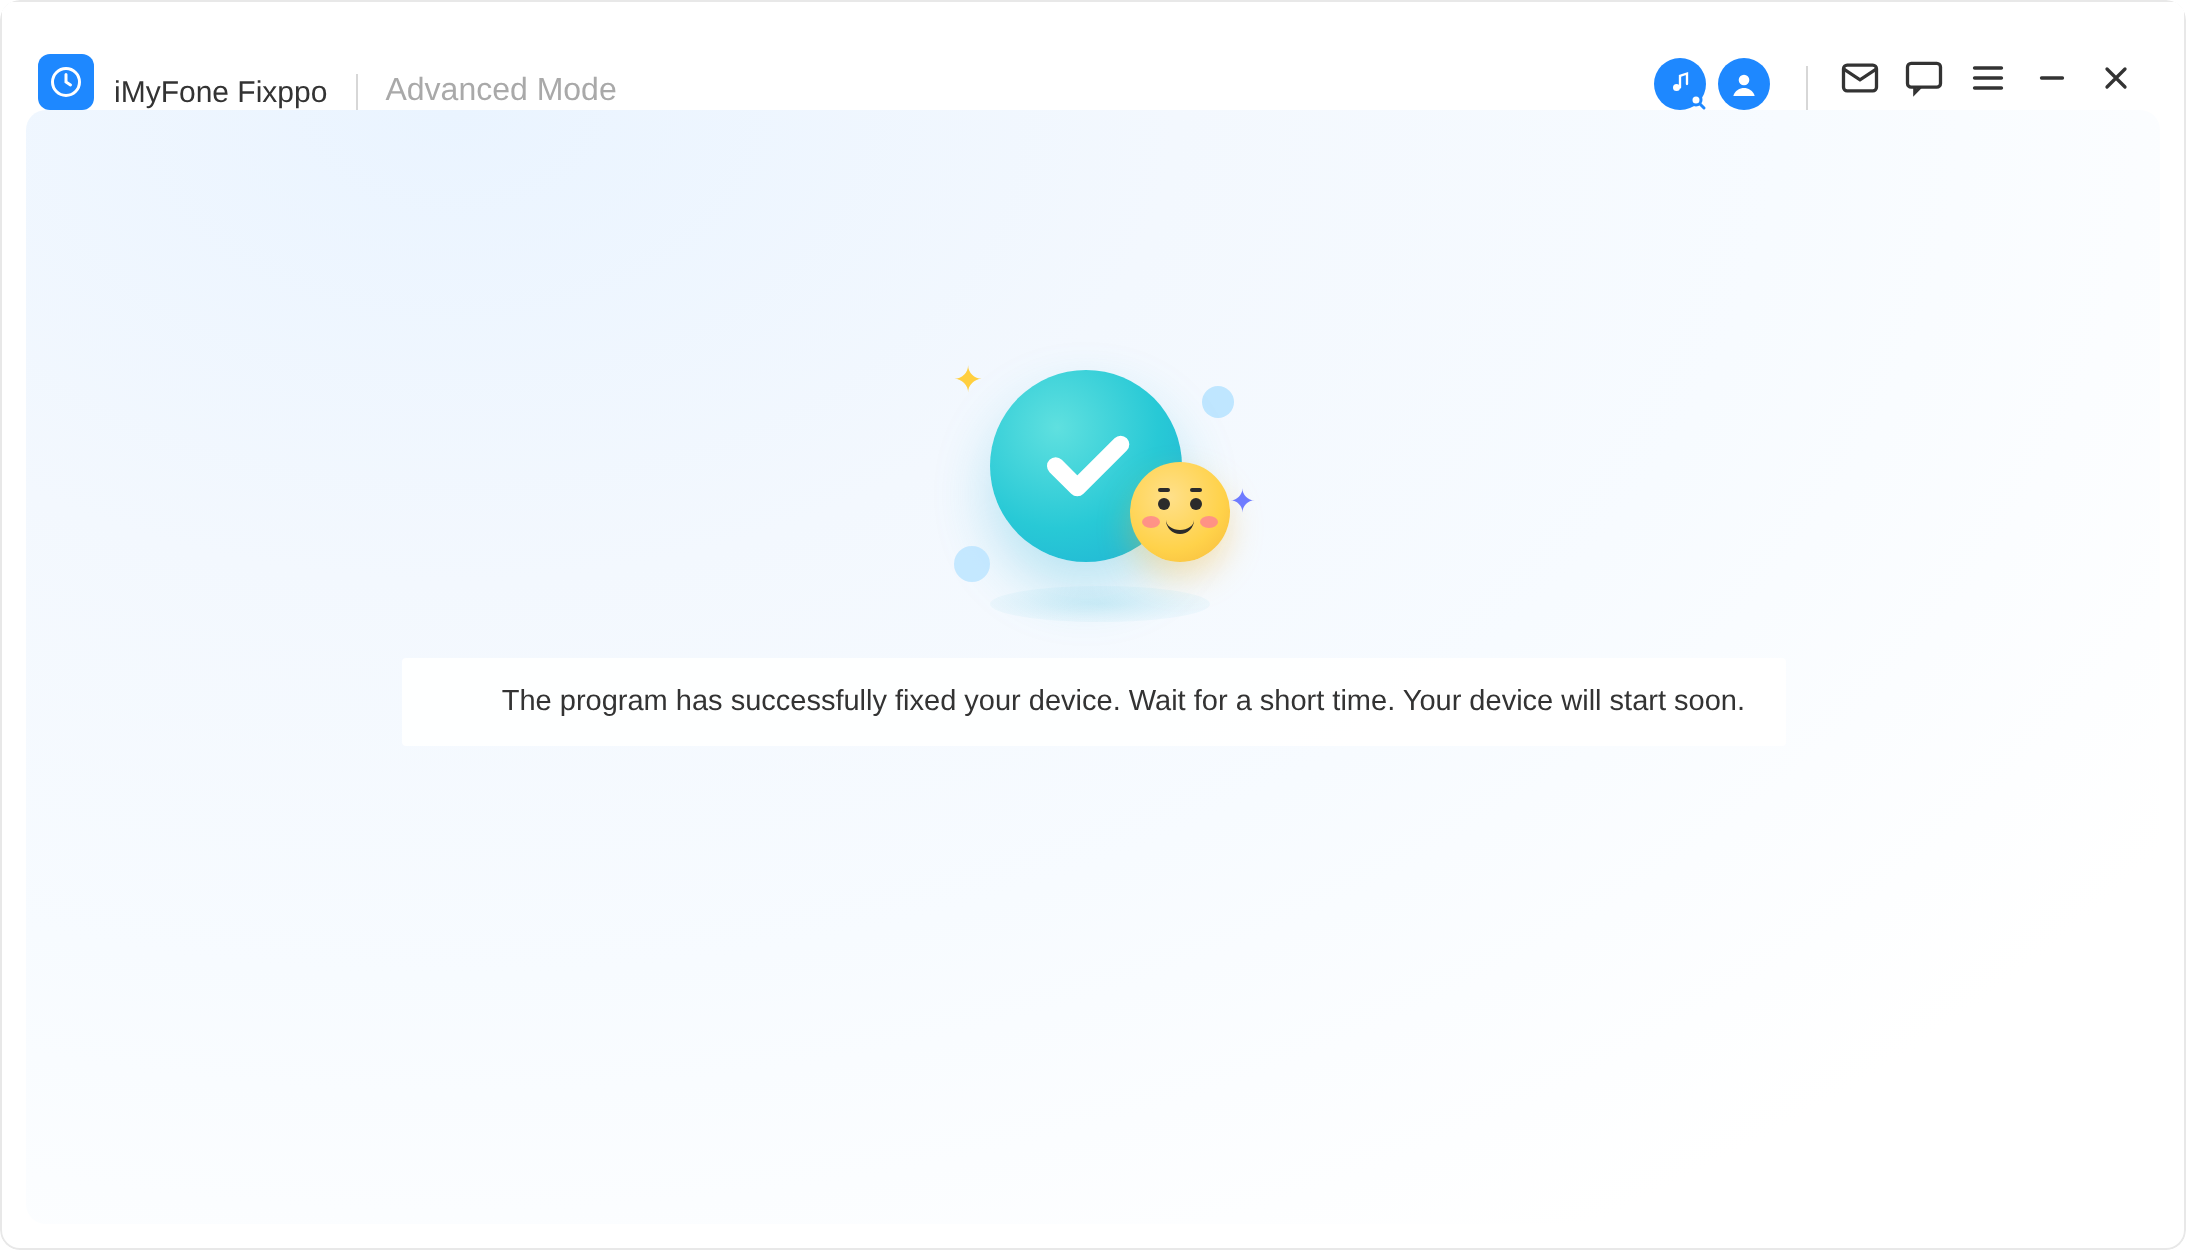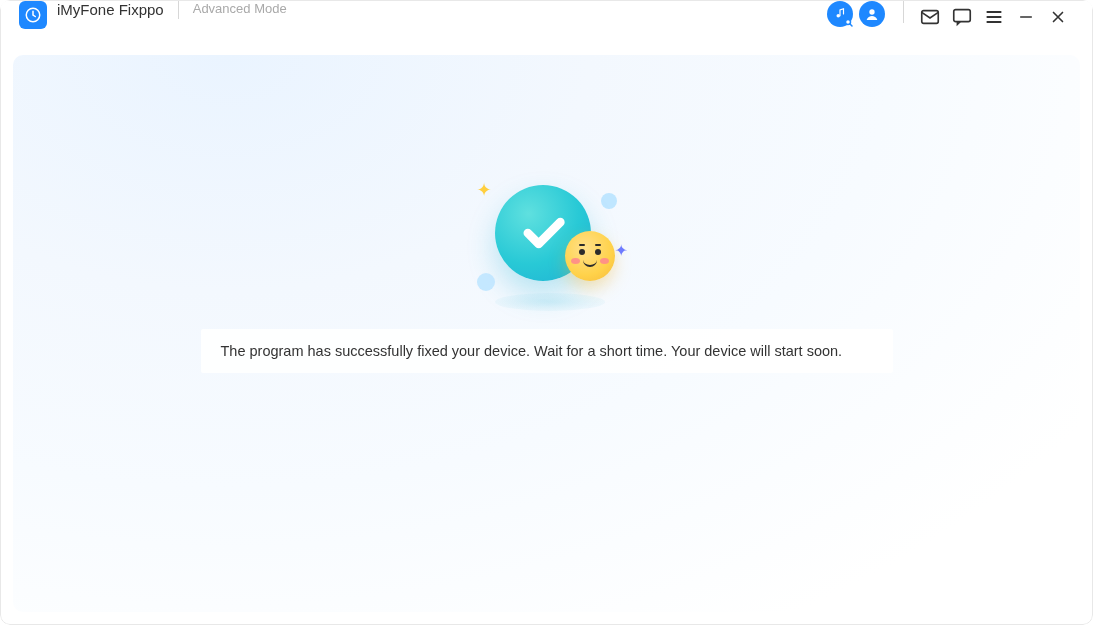--- a/index.html
+++ b/index.html
@@ -16,21 +16,21 @@
       width: 100%;
       height: 100%;
       border: 1px solid #e8e8e8;
       border-radius: 10px;
       display: flex;
       flex-direction: column;
     }
     .titlebar {
       height: 54px;
       display: flex;
-      align-items: flex-start;
+      align-items: flex-end;
       padding: 0 18px;
       background: #fff;
     }
     .app-logo {
       width: 28px;
       height: 28px;
       border-radius: 6px;
       background: #1e88ff;
       display: flex;
       align-items: center;
@@ -43,21 +43,21 @@
       color: #333;
       font-weight: 500;
     }
     .divider-v {
       width: 1px;
       height: 18px;
       background: #d7d7d7;
       margin: 0 14px;
     }
     .mode-label {
-      font-size: 13px;
+      font-size: 16px;
       color: #a9a9a9;
     }
     .spacer { flex: 1; }
     .tb-btn {
       width: 32px;
       height: 32px;
       display: flex;
       align-items: center;
       justify-content: center;
       cursor: pointer;
@@ -190,21 +190,21 @@
       left: 48px;
       top: 118px;
       width: 110px;
       height: 18px;
       border-radius: 50%;
       background: radial-gradient(ellipse, rgba(31,176,212,0.15), rgba(31,176,212,0));
     }
     .msg-box {
       width: 692px;
       background: rgba(255,255,255,0.9);
-      text-align: left;
+      text-align: right;
       padding: 14px 20px;
       font-size: 14.5px;
       color: #333;
       border-radius: 2px;
     }
     .done-btn {
       margin-top: 20px;
       width: 200px;
       height: 48px;
       border: none;

